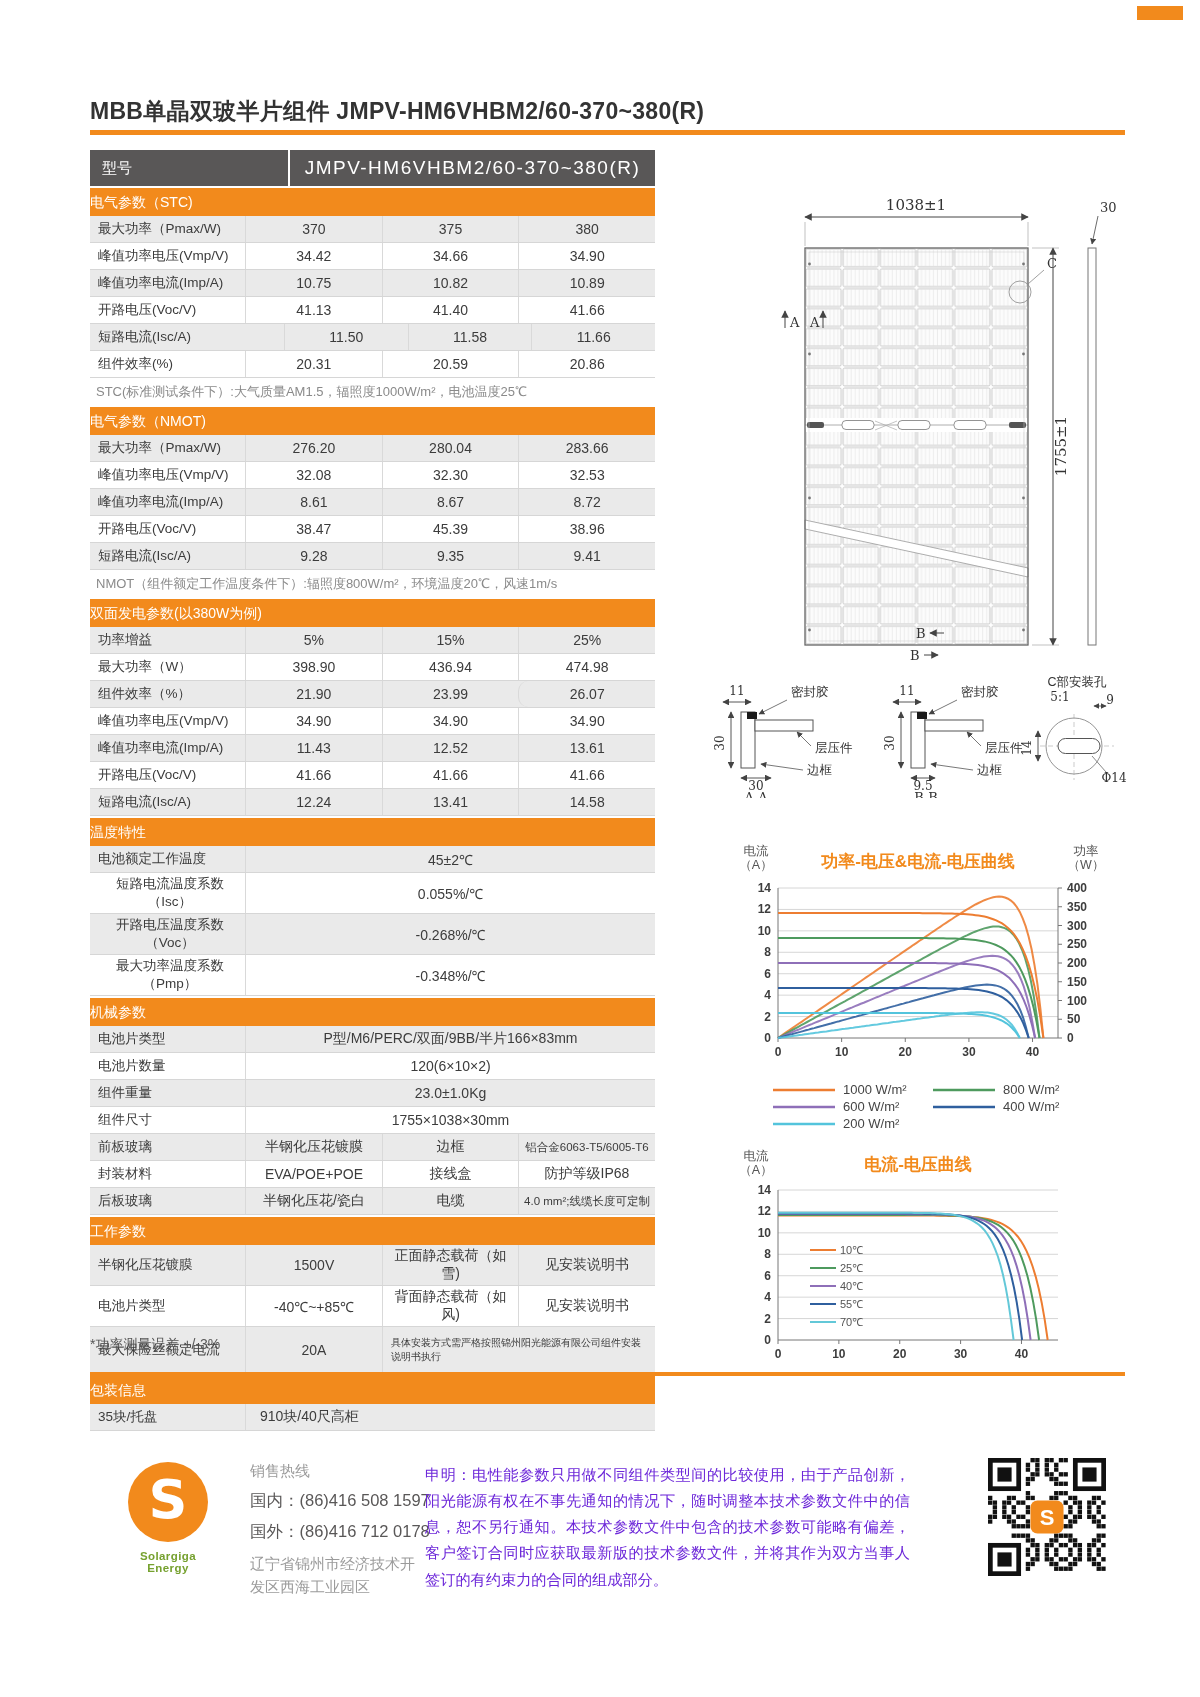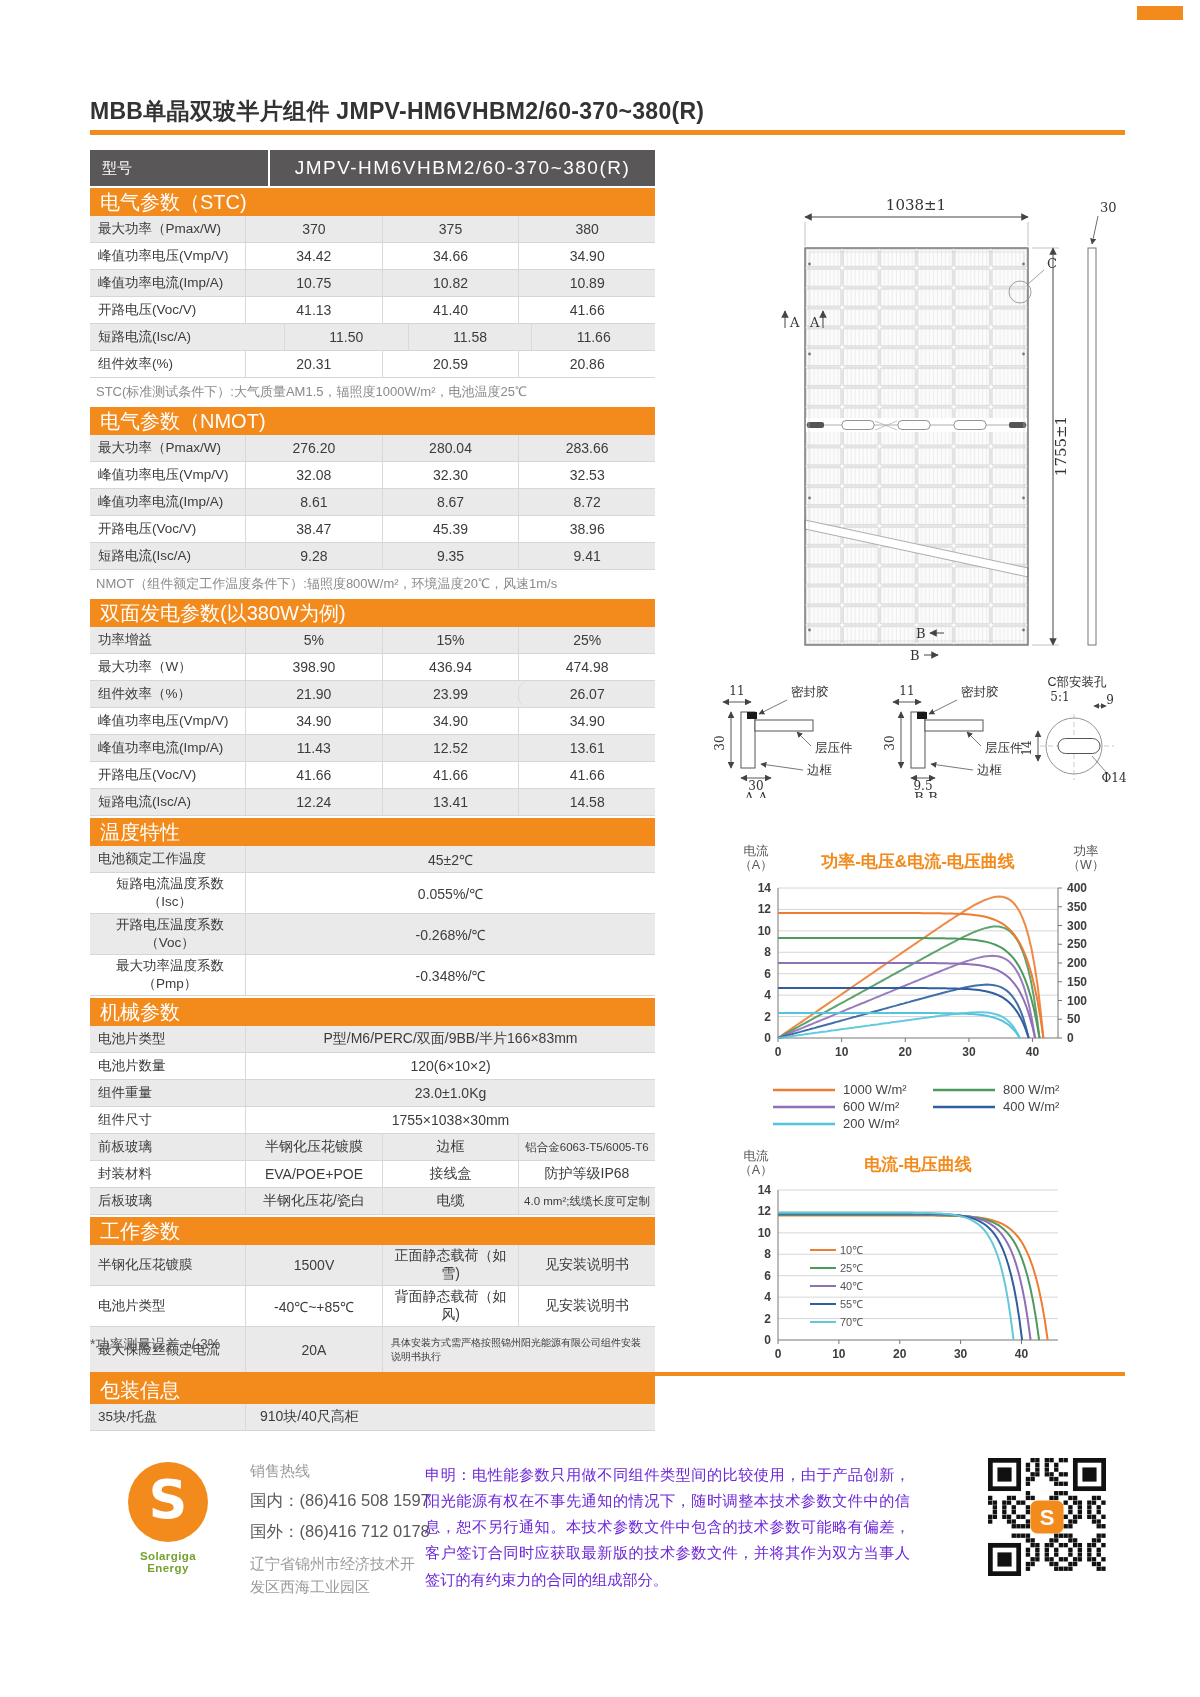--- a/index.html
+++ b/index.html
@@ -4,23 +4,23 @@
 <style>
   html,body{margin:0;padding:0;background:#ffffff;}
   body{font-family:"Liberation Sans",sans-serif;}
   #page{position:relative;width:1200px;height:1697px;background:#fff;overflow:hidden;}
   .abs{position:absolute;}
   .doc-title{left:90px;top:96px;width:1040px;font-size:23px;font-weight:bold;color:#333;letter-spacing:.3px;}
   .title-rule{left:90px;top:130px;width:1035px;height:5px;}
   .corner-tab{left:1137px;top:6px;width:46px;height:14px;}
   #tables{position:absolute;left:90px;top:150px;width:565px;}
   .model-row{display:flex;height:36px;}
-  .model-label{width:178px;background:#595757;color:#fff;font-size:15px;display:flex;align-items:center;padding-left:12px;box-sizing:border-box;}
+  .model-label{width:198px;background:#595757;color:#fff;font-size:15px;display:flex;align-items:center;padding-left:12px;box-sizing:border-box;}
   .model-value{flex:1;background:#595757;color:#fff;font-size:19px;letter-spacing:1.5px;display:flex;align-items:center;justify-content:center;border-left:2px solid #fff;}
-  .sec-header{height:28px;line-height:28px;color:#fff;font-size:20px;padding-left:10px;margin-top:2px;box-sizing:border-box;}
+  .sec-header{height:28px;line-height:28px;color:#fff;font-size:14px;margin-top:2px;box-sizing:border-box;}
   .trow{display:flex;align-items:stretch;min-height:26px;border-bottom:1px solid #d6d6d6;background:#fff;font-size:14px;color:#3c3c3c;}
   .trow.alt{background:#EAEAEA;}
   .tc{display:flex;align-items:center;justify-content:center;box-sizing:border-box;border-left:1px solid #d9d9d9;text-align:center;padding:2px 3px;}
   .tc.first{border-left:none;justify-content:flex-start;padding-left:8px;font-size:13.5px;}
   .tc.tight{font-size:11.5px;white-space:nowrap;}
   .tc.notecell{font-size:10px;justify-content:flex-start;text-align:left;padding:3px 8px;line-height:1.4;}
   .tnote{height:27px;display:flex;align-items:center;font-size:13px;color:#8a8a8a;padding-left:6px;background:#fff;}
   .footnote{left:90px;top:1336px;font-size:14px;color:#555;}
   .bottom-rule{left:90px;top:1372px;width:1035px;height:4px;}
   .logo-wrap{left:120px;top:1462px;width:96px;text-align:center;}

